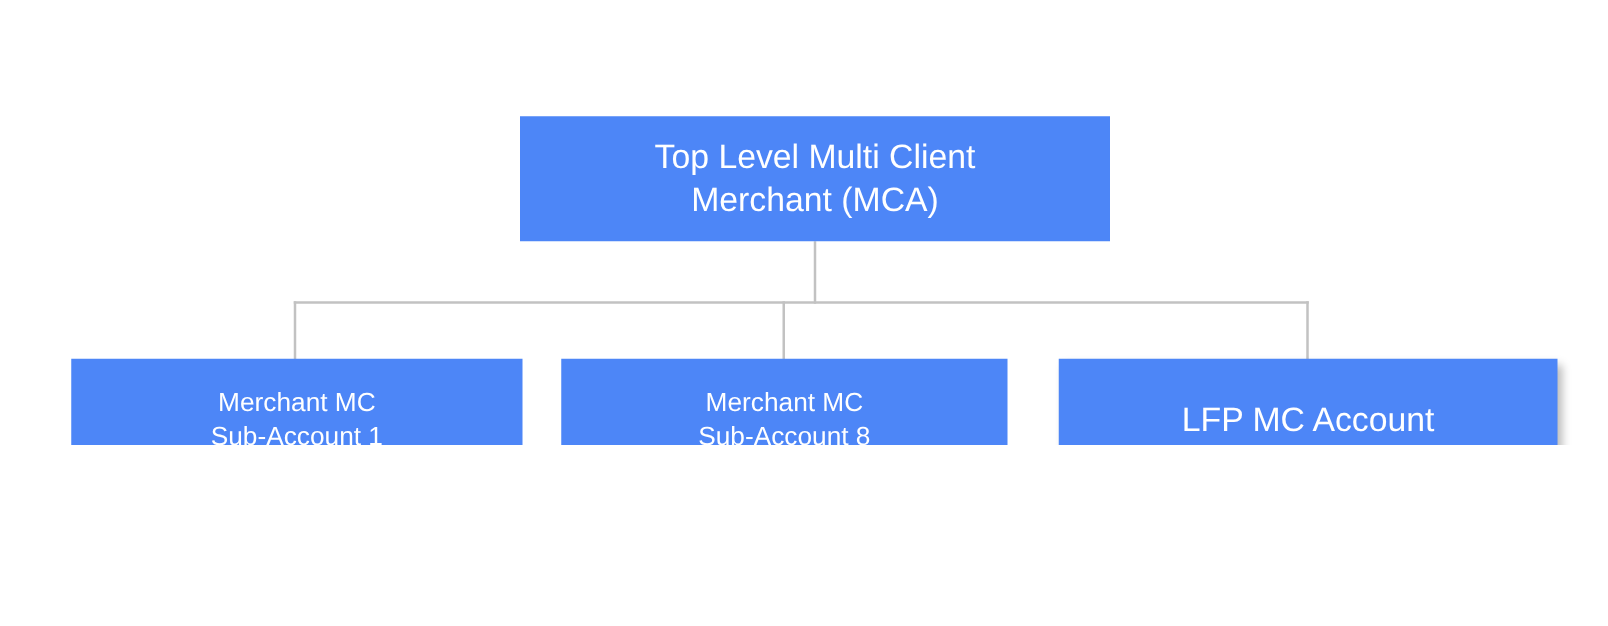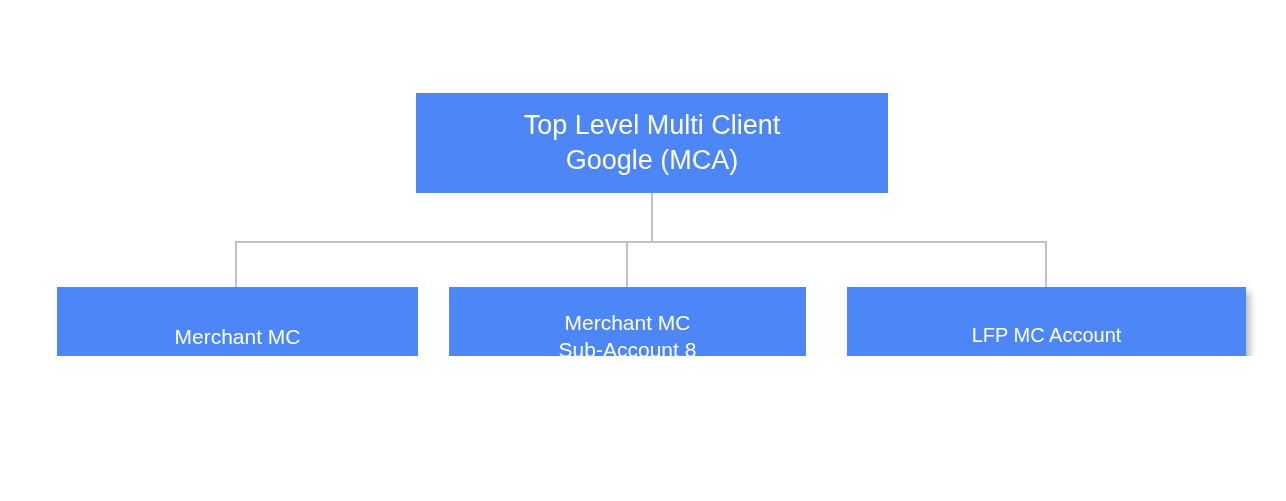--- a/index.html
+++ b/index.html
@@ -55,21 +55,21 @@
     top: 287px;
     width: 357px;
     height: 100px;
     font-size: 21px;
   }
   #node-lfp {
     left: 847px;
     top: 287px;
     width: 399px;
     height: 98px;
-    font-size: 20px;
+    font-size: 27px;
     box-shadow: 4px 5px 7px rgba(0,0,0,0.28);
   }
   
   .gline {
     position: absolute;
     background: #c2c2c2;
     z-index: 1;
   }
   #g-stem      { left: 651px; top: 193px;  width: 2px;   height: 50px; }
   #g-bar       { left: 235px; top: 241px;  width: 812px; height: 2px; }
@@ -119,27 +119,28 @@
   <div class="bline" id="b-down-3"></div>
   <div class="bline" id="b-bar"></div>
   <div class="bline" id="b-up-1"></div>
   <div class="bline" id="b-up-2"></div>
   <div class="arrowhead" id="a-head-1"></div>
   <div class="arrowhead" id="a-head-2"></div>
 
   <div class="node" id="node-mca">
     <span class="lines">
       <span class="ln">Top Level Multi Client</span>
-      <span class="ln">Google (MCA)</span>
+      <span class="ln">Merchant (MCA)</span>
     </span>
   </div>
 
   <div class="node" id="node-sub1">
     <span class="lines">
       <span class="ln">Merchant MC</span>
+      <span class="ln">Sub-Account 1</span>
     </span>
   </div>
 
   <div class="node" id="node-sub2">
     <span class="lines">
       <span class="ln">Merchant MC</span>
       <span class="ln">Sub-Account 8</span>
     </span>
   </div>
 

